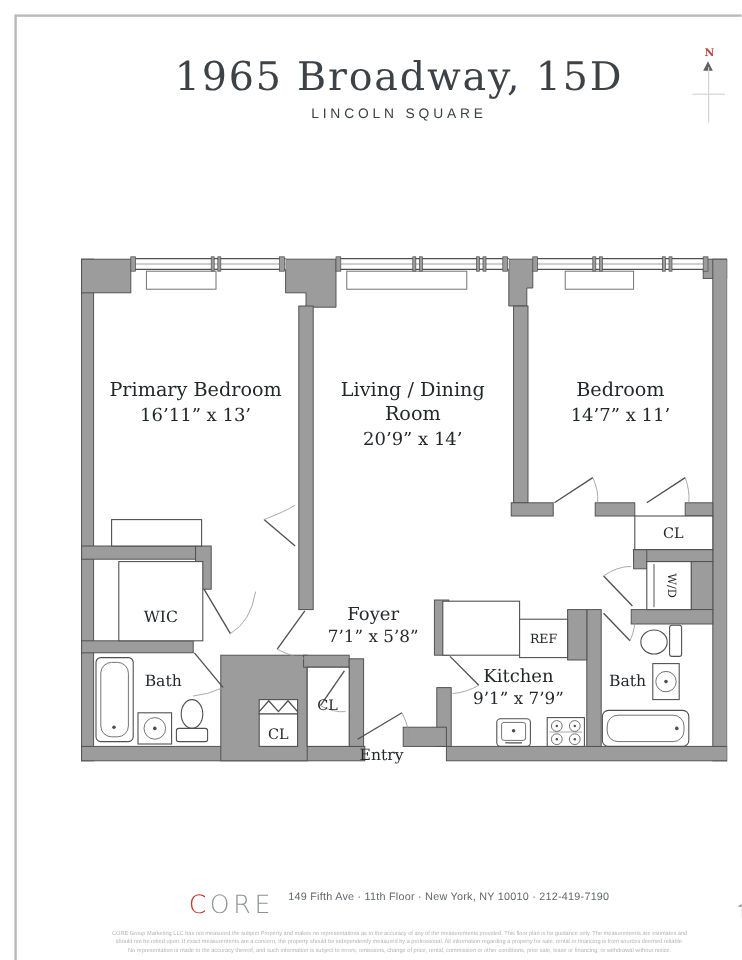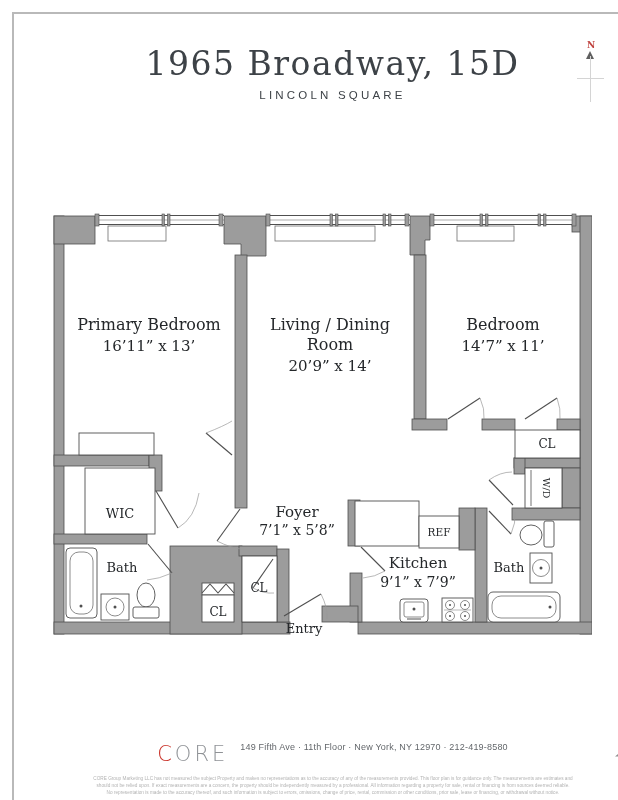--- a/index.html
+++ b/index.html
@@ -5,21 +5,21 @@
   html,body{margin:0;padding:0;background:#fff;}
   .page{position:relative;width:614px;height:796px;margin:12px;border:2px solid #b9b9b9;background:#fff;overflow:hidden;font-family:"Liberation Sans",sans-serif;padding-left:23px;}
   .hdr{position:absolute;top:30px;left:0;width:100%;text-align:center;}
   .title{font-family:"DejaVu Serif",serif;font-size:33px;font-weight:400;color:#3d4247;letter-spacing:1.5px;}
   .subtitle{margin-top:6px;font-size:11.5px;font-weight:normal;color:#3d4247;letter-spacing:3.2px;}
   .compass{position:absolute;left:560px;top:26px;width:34px;height:66px;}
   .compass .n{position:absolute;top:0;left:13px;color:#c0433f;font-family:"DejaVu Serif",serif;font-size:9px;font-weight:bold;}
   .compass .tri{position:absolute;top:11px;left:12px;width:0;height:0;border-left:4px solid transparent;border-right:4px solid transparent;border-bottom:8px solid #5f5f5f;}
   .compass .vline{position:absolute;top:16px;left:16px;width:1px;height:46px;background:#d4d4d4;}
   .compass .hline{position:absolute;top:38px;left:3px;width:27px;height:1px;background:#d4d4d4;}
-  .plan{position:absolute;left:38px;top:192px;text-decoration:underline;}
+  .plan{position:absolute;left:52px;top:192px;text-decoration:underline;}
   .wall{fill:#9c9c9c;stroke:#4f4f4f;stroke-width:0.8;}
   .mull{fill:#9c9c9c;stroke:#4f4f4f;stroke-width:0.6;}
   .fix{fill:#ffffff;stroke:#4f4f4f;stroke-width:0.9;}
   .fixthin{fill:none;stroke:#6e6e6e;stroke-width:0.8;}
   .wline{stroke:#4f4f4f;stroke-width:1;}
   .door{stroke:#4f4f4f;stroke-width:1.1;fill:none;}
   .arc{stroke:#9a9a9a;stroke-width:0.7;fill:none;}
   .rlabel{font-family:"DejaVu Serif",serif;fill:#24272a;}
   .ftr{position:absolute;left:0;bottom:14px;width:100%;}
   .brandrow{display:flex;align-items:flex-start;justify-content:center;margin-bottom:9px;}
@@ -250,21 +250,21 @@
     <text class="rlabel" x="387" y="330" font-size="10.5" text-anchor="middle">REF</text>
     <text class="rlabel" x="495" y="242" font-size="12" text-anchor="middle">CL</text>
     <text class="rlabel" x="491" y="282" font-size="9.5" text-anchor="middle" transform="rotate(90 491 282)">W/D</text>
     <text class="rlabel" x="457" y="366" font-size="13" text-anchor="middle">Bath</text>
   </svg>
   </div>
 
   <div class="ftr">
     <div class="brandrow">
       <div class="brand"><span class="c">C</span><span>ORE</span></div>
-      <div class="addr">149 Fifth Ave · 11th Floor · New York, NY 12970 · 212-419-8580</div>
+      <div class="addr">149 Fifth Ave · 11th Floor · New York, NY 10010 · 212-419-7190</div>
     </div>
     <div class="legal">
       <div>CORE Group Marketing LLC has not measured the subject Property and makes no representations as to the accuracy of any of the measurements provided. This floor plan is for guidance only. The measurements are estimates and</div>
       <div>should not be relied upon. If exact measurements are a concern, the property should be independently measured by a professional. All information regarding a property for sale, rental or financing is from sources deemed reliable.</div>
       <div>No representation is made to the accuracy thereof, and such information is subject to errors, omissions, change of price, rental, commission or other conditions, prior sale, lease or financing, or withdrawal without notice.</div>
     </div>
   </div>
 
   <div class="eho">
     <svg width="20" height="22" viewBox="0 0 20 22">

